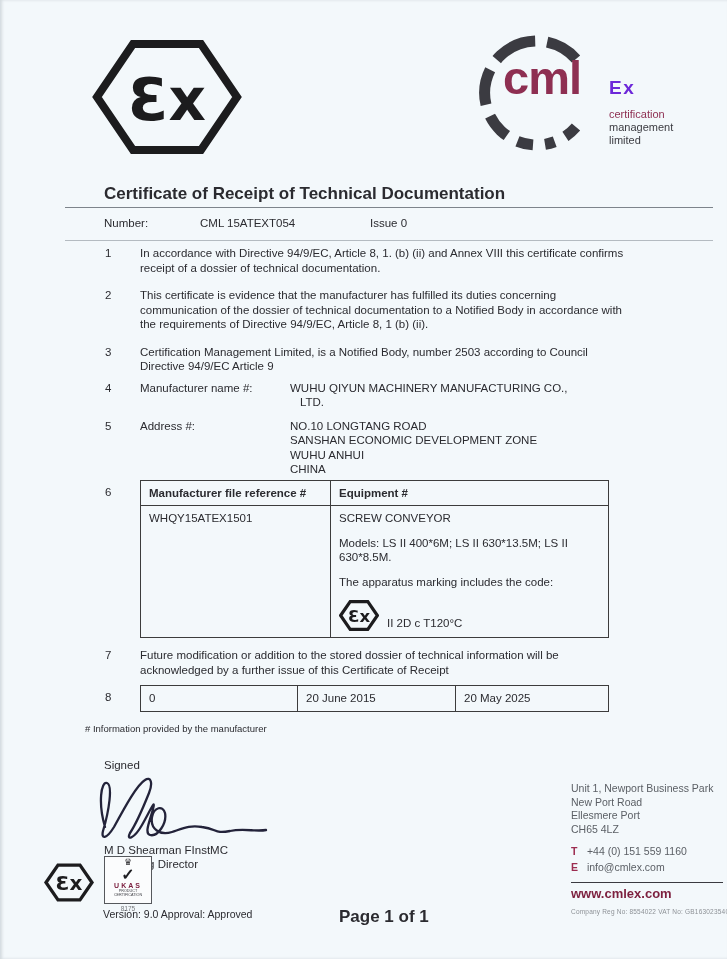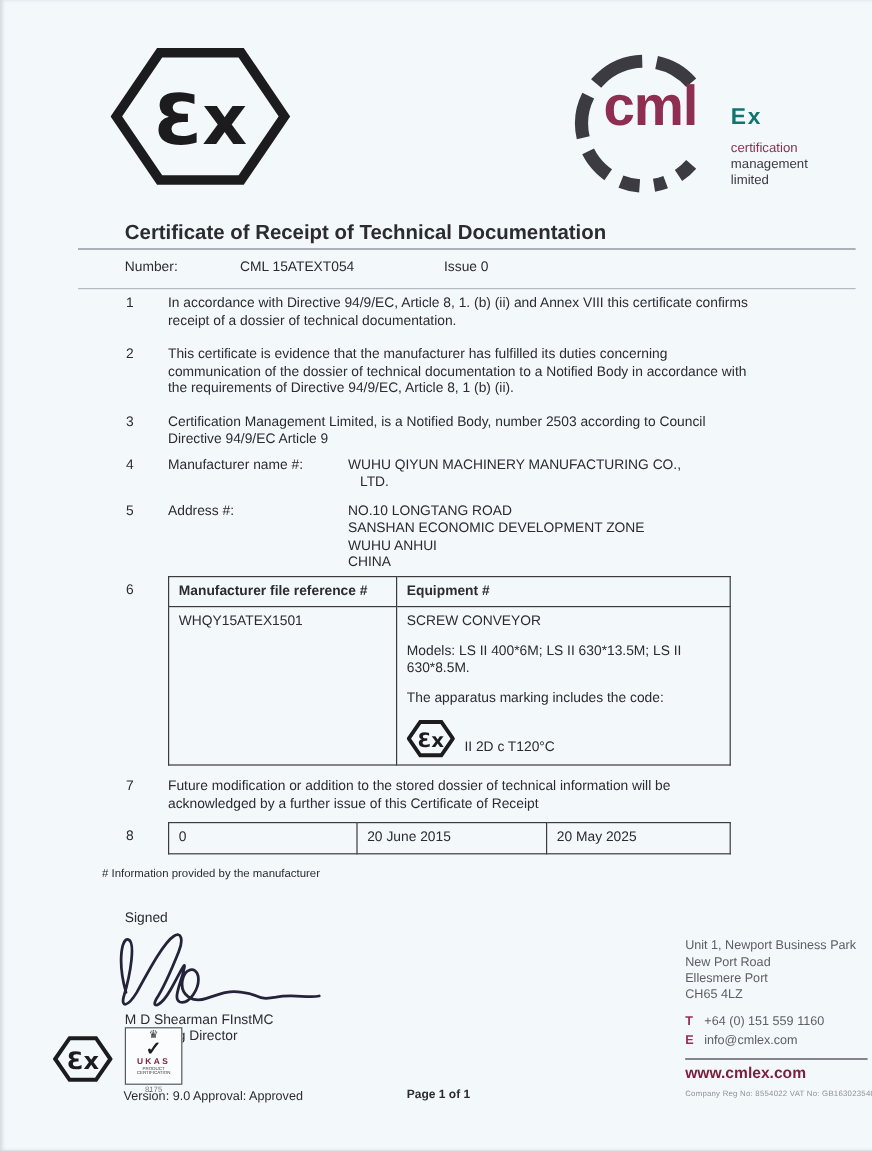--- a/index.html
+++ b/index.html
@@ -5,26 +5,26 @@
   html,body { margin:0; padding:0; background:#d8dadd; }
   .page {
     position:relative; width:727px; height:959px; margin:0 auto;
     background:#f3f8fb; color:#2b2b30; overflow:hidden;
     font-family:"Liberation Sans", sans-serif;
     box-shadow: inset 2px 0 3px rgba(120,130,140,.25);
   }
 
   
   .ex-logo-top { position:absolute; left:92px; top:36px; }
-  .cml-logo { position:absolute; left:478px; top:42px; width:215px; height:122px; }
+  .cml-logo { position:absolute; left:478px; top:32px; width:215px; height:122px; }
   .cml-logo .arc { position:absolute; left:0; top:2px; }
   .cml-word { position:absolute; left:25px; top:18px; font-size:47px; font-weight:bold;
               letter-spacing:-1px; color:#8e2f52; }
   .cml-ex { position:absolute; left:131px; top:45px; font-size:19px; font-weight:600;
-            letter-spacing:1.5px; color:#0f766e; }
+            letter-spacing:1.5px; color:#6d28d9; }
   .cml-lines { position:absolute; left:131px; top:76px; font-size:11px; line-height:13px;
                font-weight:normal; color:#3b3b41; }
   .cml-lines .l0 { color:#8e2f52; }
 
   
   .doc-title { position:absolute; left:104px; top:184px; font-size:17px; font-weight:bold; }
   .rule { position:absolute; left:65px; width:648px; height:0; border-top:1px solid #7d848b; }
   .rule1 { top:207px; }
   .rule2 { top:240px; border-top-color:#b4bbc1; }
   .number-row { position:absolute; left:65px; top:217px; width:600px; font-size:11.5px; }
@@ -68,21 +68,21 @@
   .ukas { position:absolute; left:104px; top:856px; width:48px; text-align:center; }
   .ukas .box { border:1px solid #55585c; background:#fbfcfd; padding:1px 0 2px; }
   .ukas .crown { font-size:9px; line-height:9px; color:#2c2c30; }
   .ukas .check { font-size:16px; line-height:15px; font-weight:bold; color:#1e1e22; }
   .ukas .uk { font-size:7px; font-weight:bold; letter-spacing:2px; color:#7c2040; }
   .ukas .sub { font-size:6px; transform:scale(.62); transform-origin:center top; color:#3b3b41;
                line-height:6px; white-space:normal; }
   .ukas .numb { font-size:6.5px; color:#77797d; margin-top:1px; }
 
   .version-line { position:absolute; left:103px; top:908px; font-size:10.5px; }
-  .page-line { position:absolute; left:339px; top:907px; font-size:10px; font-weight:bold; }
+  .page-line { position:absolute; left:339px; top:907px; font-size:17px; font-weight:bold; }
 
   
   .rfoot { position:absolute; left:571px; top:782px; width:152px; font-size:10.5px;
            line-height:13.5px; color:#5c6066; white-space:nowrap; }
   .rfoot .contact { margin-top:9px; }
   .rfoot .contact .row { margin-bottom:2px; }
   .rfoot .clabel { color:#9c2c50; font-weight:bold; display:inline-block; width:13px; }
   .rfoot .site { margin-top:8px; border-top:1.5px solid #3a3a40; padding-top:4px;
                  font-size:13px; font-weight:bold; color:#7c1f3e; }
   .rfoot .reg { margin-top:4px; font-size:6.5px; color:#8d9196; letter-spacing:.2px; }
@@ -247,21 +247,21 @@
   <div class="page-line">Page 1 of 1</div>
 
   <div class="rfoot">
     <div>Unit 1, Newport Business Park</div>
     <div>New Port Road</div>
     <div>Ellesmere Port</div>
     <div>CH65 4LZ</div>
     <div class="contact">
       <div class="row">
         <span class="clabel">T</span>
-        <span>+64 (0) 151 559 1160</span>
+        <span>+44 (0) 151 559 1160</span>
       </div>
       <div class="row">
         <span class="clabel">E</span>
         <span>info@cmlex.com</span>
       </div>
     </div>
     <div class="site">www.cmlex.com</div>
     <div class="reg">Company Reg No: 8554022   VAT No: GB163023540</div>
   </div>
 

